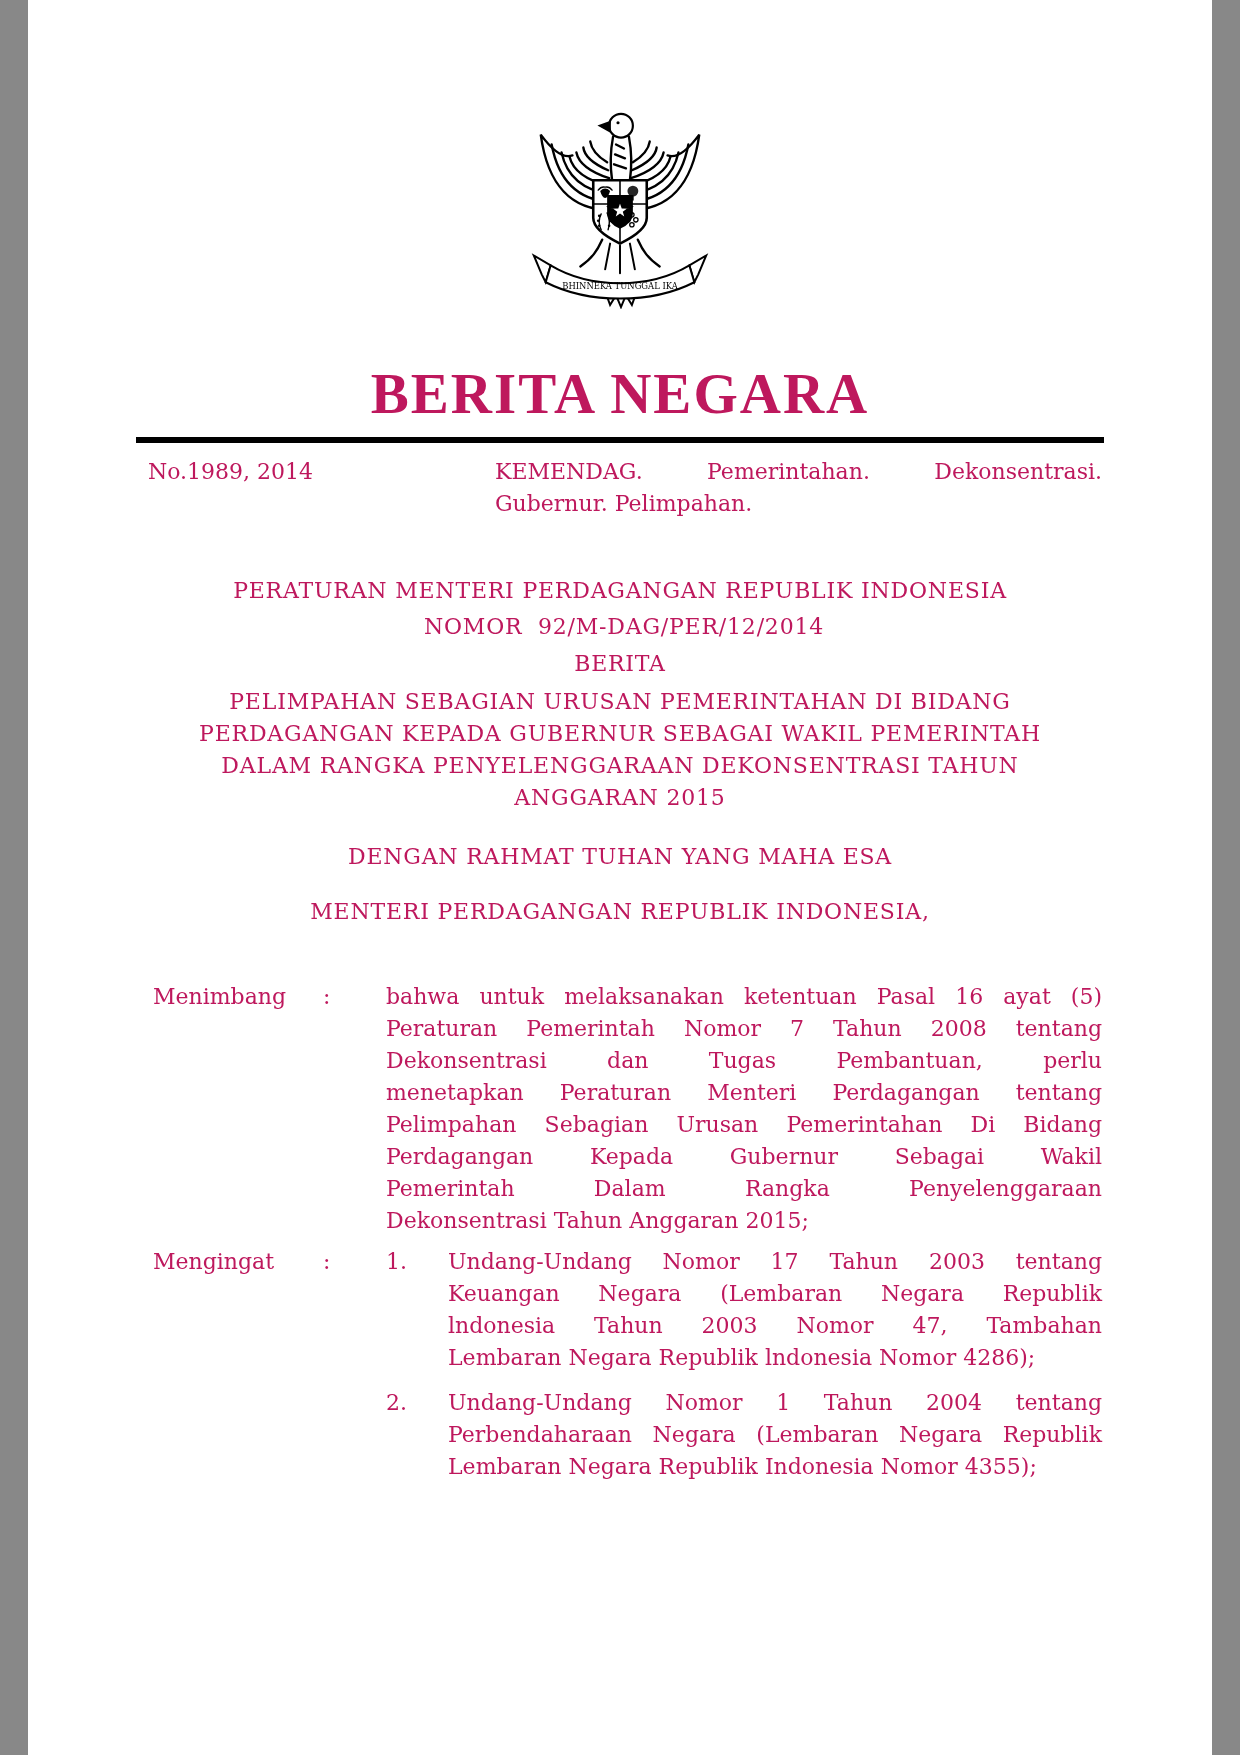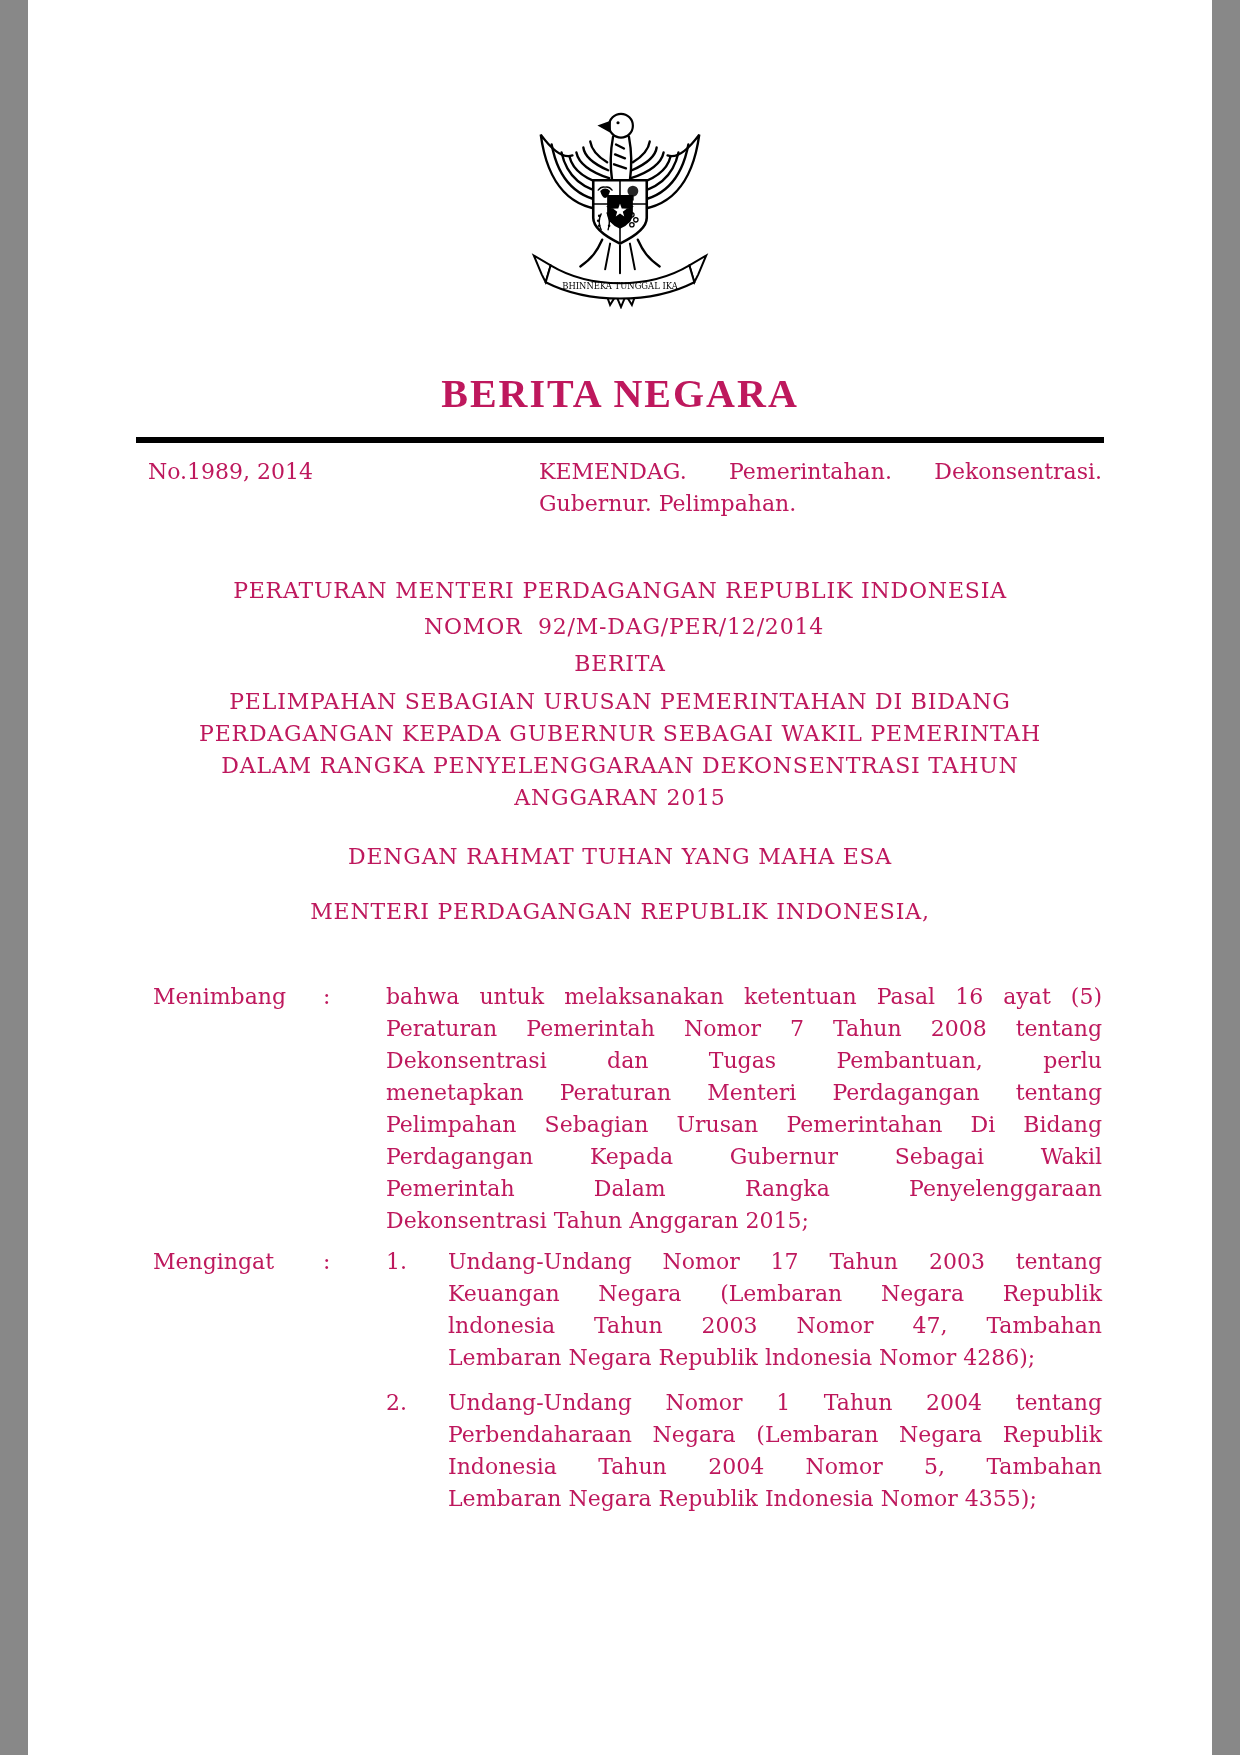--- a/index.html
+++ b/index.html
@@ -12,26 +12,26 @@
     font-family:"DejaVu Serif", serif;
     font-size:22px;
     overflow:hidden;
   }
   .emblem { width:200px; height:216px; margin:93px auto 0; }
   .gazette-title {
     margin:45px 0 0 0;
     text-align:center;
     font-family:"Liberation Serif", serif;
     font-weight:bold;
-    font-size:40px;
+    font-size:57px;
     line-height:80px;
     letter-spacing:2px;
   }
   .rule { height:6px; background:#000; margin:3px 108px 0 108px; }
-  .no-row { display:flex; margin:13px 110px 0 120px; line-height:32px;gap:44px; }
+  .no-row { display:flex; margin:13px 110px 0 120px; line-height:32px; }
   .no-label { flex:none; width:347px; }
   .subject { flex:1; }
   .just { text-align:justify; text-align-last:justify; }
   .center { text-align:center; line-height:32px; letter-spacing:0.8px; }
   .h-peraturan { margin-top:55px; }
   .h-nomor { margin-top:4px;padding-left:8px; }
   .h-tentang { margin-top:5px; }
   .reg-title { margin-top:6px; }
   .invocation { margin-top:27px; }
   .authority { margin-top:23px; }
@@ -184,21 +184,20 @@
           <div class="jline">lndonesia Tahun 2003 Nomor 47, Tambahan</div>
           <div class="jline last">Lembaran Negara Republik lndonesia Nomor 4286);</div>
         </div>
       </div>
 
       <div class="item">
         <div class="item-num">2.</div>
         <div class="item-body">
           <div class="jline">Undang-Undang Nomor 1 Tahun 2004 tentang</div>
           <div class="jline">Perbendaharaan Negara (Lembaran Negara Republik</div>
-          <div class="jline">Indonesia Tahun 2004 Nomor 5, Tambahan</div>
           <div class="jline last">Lembaran Negara Republik Indonesia Nomor 4355);</div>
         </div>
       </div>
 
     </div>
   </div>
 
 </div>
 
 </body></html>

